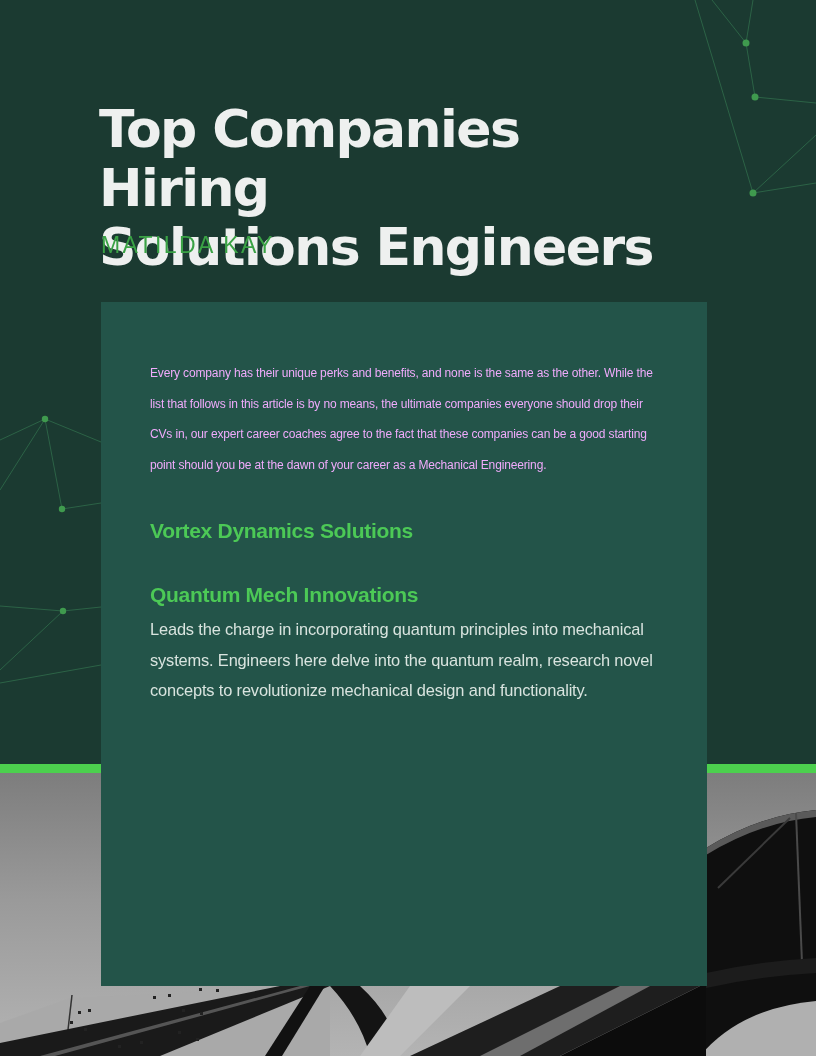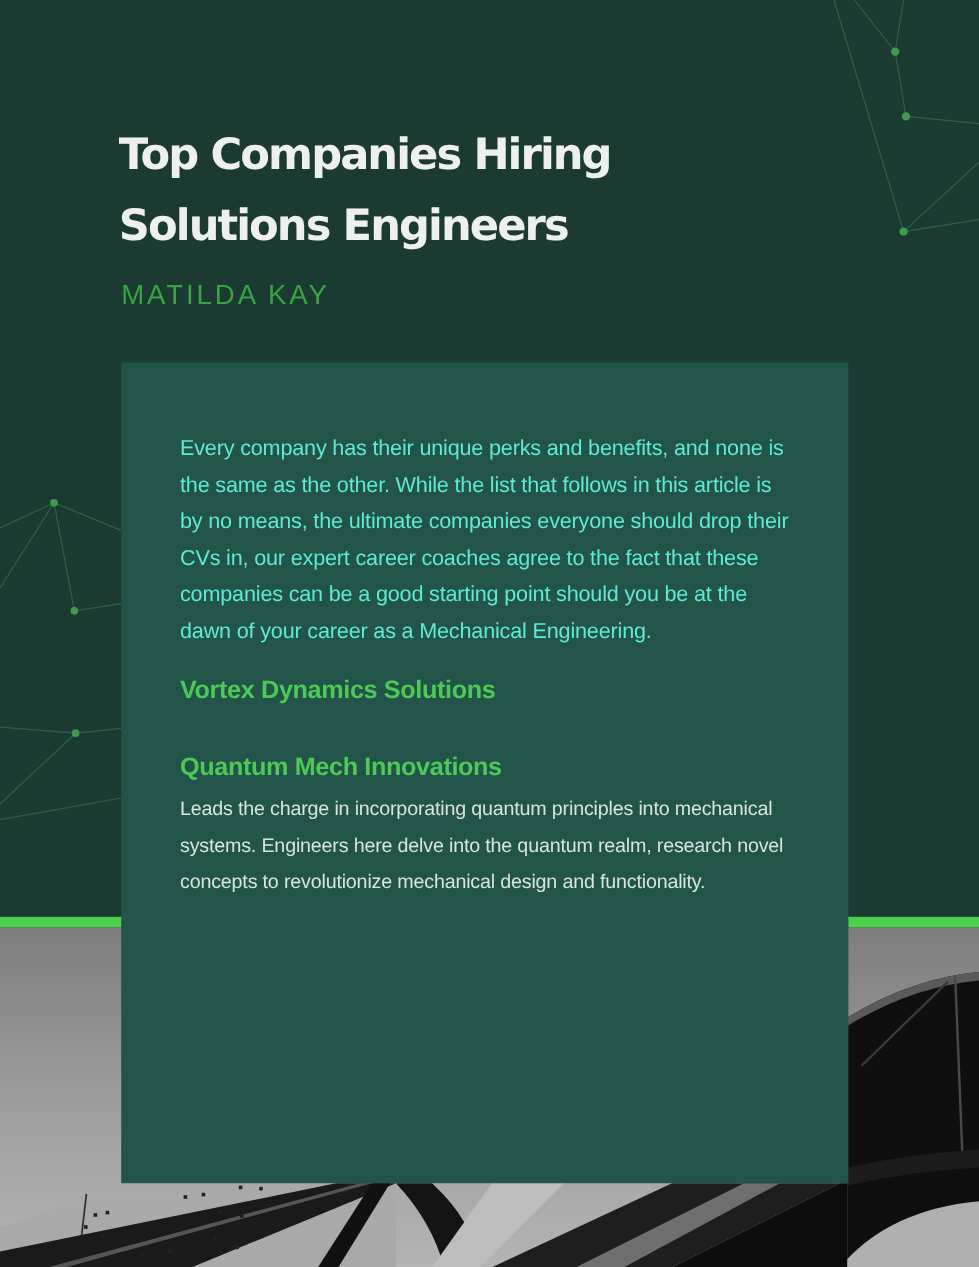--- a/index.html
+++ b/index.html
@@ -25,42 +25,42 @@
       position: absolute; left: 0; top: 773px; width: 816px; height: 283px;
       overflow: hidden;
       background: linear-gradient(180deg, #7d7d7d 0%, #9a9a9a 45%, #b4b4b4 100%);
     }
     .photo svg { position: absolute; left: 0; top: 0; }
     .title {
       position: absolute; left: 99px; top: 100px; width: 600px;
       color: #eef0ef;
       font-family: "DejaVu Sans", sans-serif;
       font-weight: bold;
-      font-size: 36px;
+      font-size: 52px;
       line-height: 59px;
       letter-spacing: -1.6px;
     }
     .author {
       position: absolute; left: 101px; top: 232px;
       color: #3aa245;
       font-size: 23px;
       letter-spacing: 2.4px;
     }
     .card {
       position: absolute; left: 101px; top: 302px; width: 606px; height: 684px;
       background: #235449;
       padding: 56px 48px 0 49px;
     }
     .intro {
-      color: #5eead4;
-      font-size: 18px;
+      color: #f0abfc;
+      font-size: 12px;
       line-height: 30.5px;
       letter-spacing: -0.15px;
     }
-    .section { margin-top: 20px; }
+    .section { margin-top: 36px; }
     .section + .section { margin-top: 34px; }
     .section-title {
       color: #4cc956;
       font-weight: bold;
       font-size: 21px;
       line-height: 30px;
       letter-spacing: -0.3px;
       margin-bottom: 4px;
     }
     .section-body {

